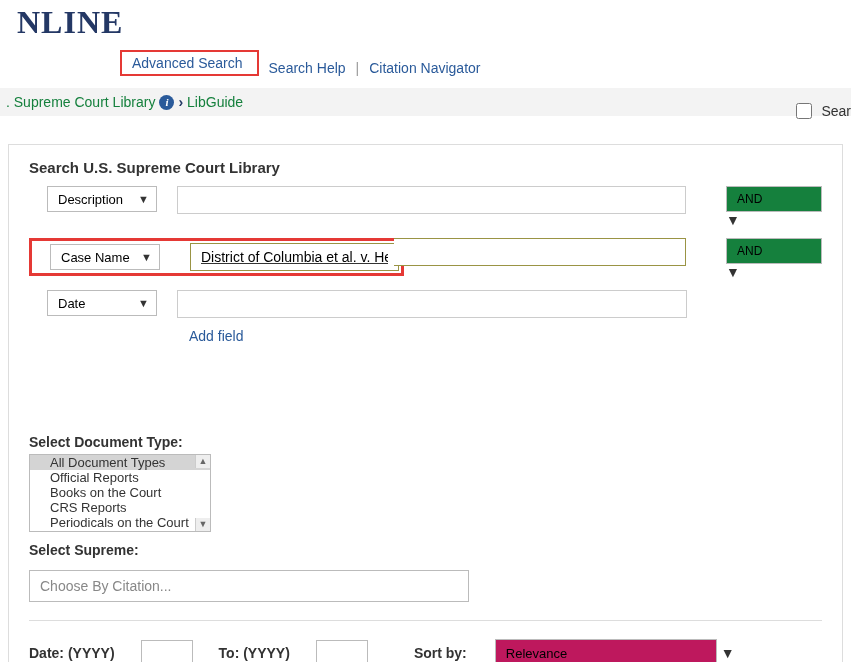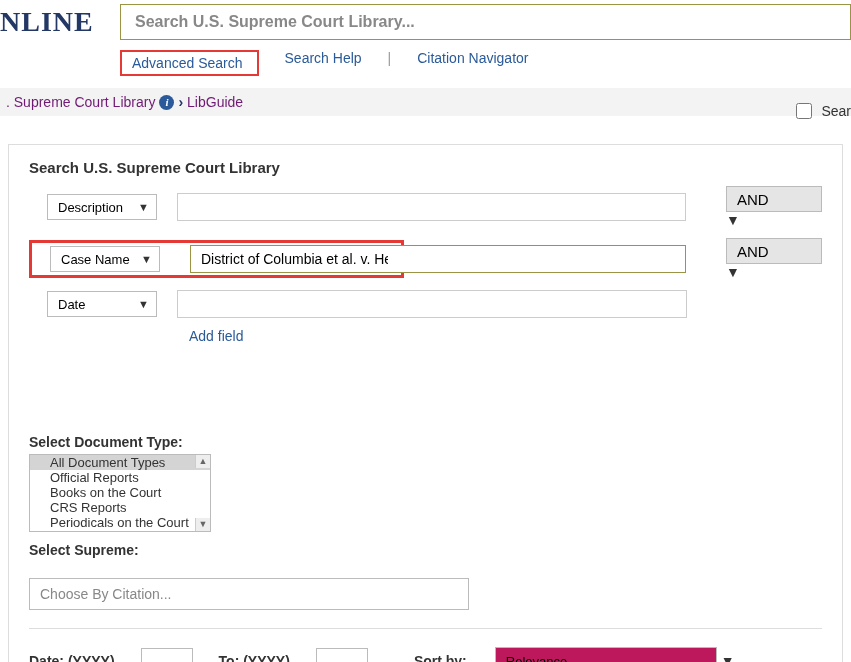--- a/index.html
+++ b/index.html
@@ -12,45 +12,45 @@
   }
   .header {
     display: flex;
     align-items: center;
     padding: 0 0 0 0;
     height: 44px;
     position: relative;
   }
   .brand {
     font-family: Georgia, 'Times New Roman', serif;
-    font-size: 28px;
+    font-size: 32px;
     font-weight: bold;
     color: #243865;
-    padding-left: 0;
+    padding-left: 17px;
     width: 120px;
     letter-spacing: 1px;
   }
   .searchbar {
     flex: 1;
     border: 1px solid #9a9444;
     height: 36px;
     padding: 0 14px;
     font-size: 16px;
     color: #888;
     outline: none;
     font-weight: 600;
     font-family: Arial, Helvetica, sans-serif;
   }
   .searchbar::placeholder { color: #888; }
   .sub-links {
     padding: 6px 0 6px 120px;
     font-size: 14px;
     display: flex;
-    align-items: flex-start;
-    gap: 16px;
+    align-items: flex-end;
+    gap: 0;
   }
   .sub-links a {
     color: #2a5a9a;
     text-decoration: none;
     padding: 0 10px;
   }
   .sub-links a:first-child { padding-left: 6px; }
   .sub-links .divider { color: #999; }
   .advanced-highlight {
     border: 2px solid #e53935;
@@ -74,21 +74,21 @@
   .breadcrumb-bar {
     background: #f3f3f3;
     padding: 6px 6px;
     margin-top: 6px;
     font-size: 14px;
     color: #2a5a9a;
     display: flex;
     align-items: center;
     gap: 4px;
   }
-  .breadcrumb-bar a { color: #701a75; text-decoration: none; }
+  .breadcrumb-bar a { color: #15803d; text-decoration: none; }
   .info-icon {
     display: inline-flex;
     width: 15px; height: 15px;
     border-radius: 50%;
     background: #2a5a9a;
     color: #fff;
     font-size: 11px;
     font-weight: bold;
     align-items: center;
     justify-content: center;
@@ -101,21 +101,21 @@
     padding: 14px 20px 24px 20px;
   }
   .panel-title {
     font-weight: bold;
     font-size: 15px;
     margin-bottom: 10px;
   }
   .search-rows { }
   .search-row {
     display: flex;
-    align-items: center;
+    align-items: flex-start;
     gap: 20px;
     margin-bottom: 10px;
   }
   .field-select {
     width: 110px;
     height: 26px;
     border: 1px solid #bbb;
     padding: 0 24px 0 10px;
     font-size: 13px;
     appearance: none;
@@ -150,30 +150,31 @@
   .op-select-wrap {
     position: relative;
     width: 96px;
     margin-left: 20px;
   }
   .op-select {
     width: 100%;
     height: 26px;
     border: 1px solid #bbb;
     padding: 0 15px 0 10px;
-    font-size: 15px;
+    font-size: 12px;
     appearance: none;
-    background: #e5e5e5;
+    background: #15803d;
   }
   .row-highlight {
     border: 3px solid #e53935;
     display: flex;
     align-items: center;
     padding: 2px 2px 2px 0;
     width: 375px;
+    text-decoration: underline;
   }
   .row-highlight .select-wrap { margin-left: 18px; }
   .add-field {
     color: #2a5a9a;
     font-size: 14px;
     margin-left: 160px;
     display: inline-block;
     cursor: pointer;
   }
   .section-label {
@@ -210,21 +211,21 @@
     line-height: 13px;
   }
   .doc-type-list .scroll-up { top: 0; }
   .doc-type-list .scroll-down { bottom: 0; }
   .titles-input {
     width: 440px;
     height: 32px;
     border: 1px solid #bbb;
     padding: 4px 10px;
     font-size: 14px;
-    margin-top: 16px;
+    margin-top: 8px;
   }
   .titles-input::placeholder { color: #888; }
   hr.sep {
     border: none;
     border-top: 1px solid #ddd;
     margin: 18px 0;
   }
   .date-sort-row {
     display: flex;
     align-items: center;
@@ -249,21 +250,20 @@
     appearance: none;
     background: #be185d;
     font-weight: normal;
   }
 </style>
 </head>
 <body>
 
 <div class="header">
   <div class="brand">NLINE</div>
-  <input class="searchbar" type="text" placeholder="Search U.S. Supreme Court Library..." style="">
 </div>
 
 <div style="position:relative;">
   <div class="sub-links">
     <span class="advanced-highlight">
       <a href="#">Advanced Search</a>
     </span>
     <a href="#">Search Help</a>
     <span class="divider">|</span>
     <a href="#">Citation Navigator</a>

